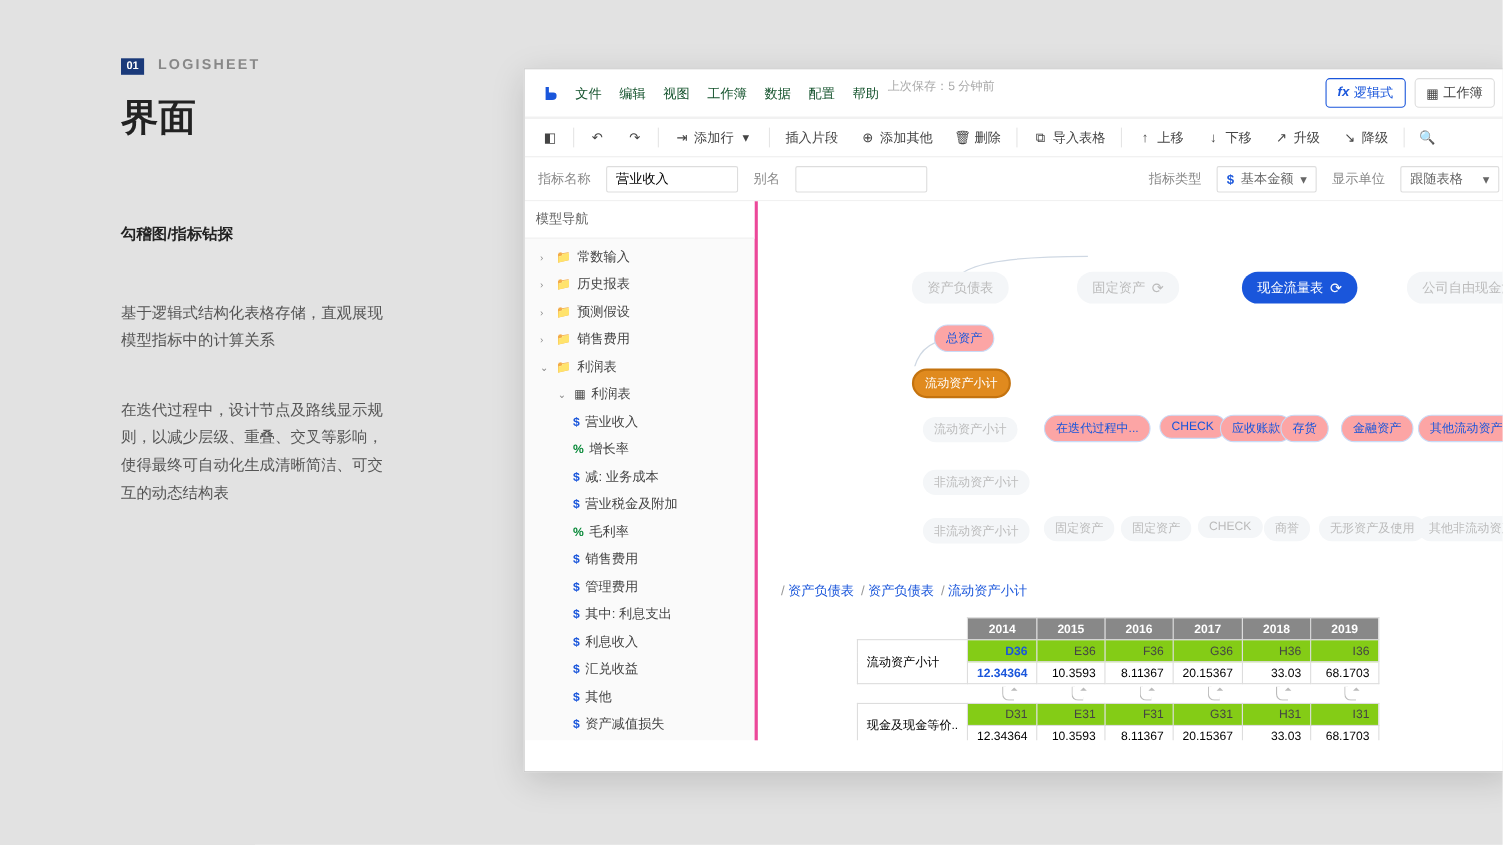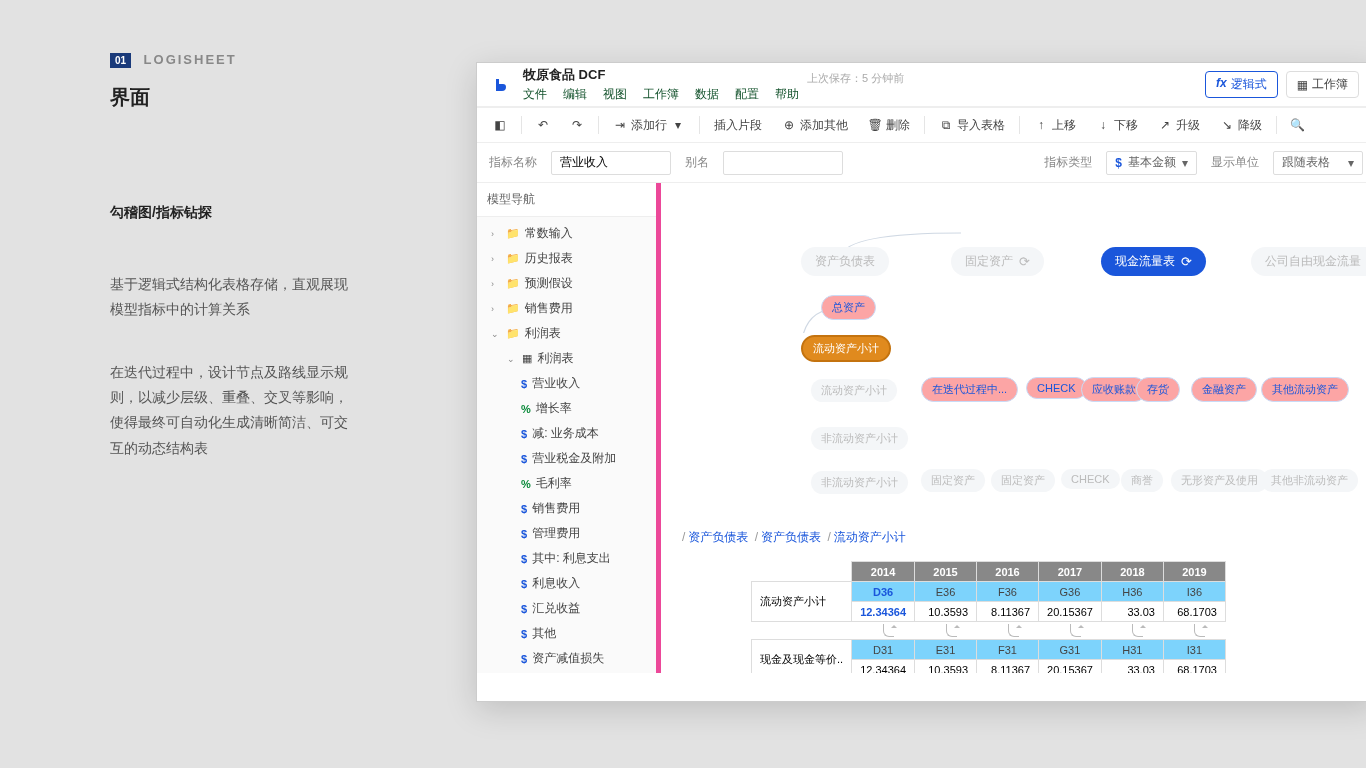--- a/index.html
+++ b/index.html
@@ -1,21 +1,21 @@
 <!DOCTYPE html>
 <html><head>
 <meta charset="utf-8">
 <style>
 * { box-sizing: border-box; margin: 0; padding: 0; }
 body { font-family: -apple-system, "PingFang SC", "Microsoft YaHei", sans-serif; background: #e2e2e2; width: 1366px; height: 768px; overflow: hidden; position: relative; }
 
 .slide-meta { position: absolute; left: 110px; top: 50px; }
 .badge { display: inline-block; background: #1a3a7a; color: #fff; font-size: 10px; padding: 2px 5px; font-weight: bold; margin-right: 8px; }
 .brand { display: inline-block; font-size: 13px; color: #888; letter-spacing: 2px; font-weight: 700; vertical-align: middle; }
-.slide-title { position: absolute; left: 110px; top: 84px; font-size: 20px; font-weight: 700; color: #222; }
+.slide-title { position: absolute; left: 110px; top: 84px; font-size: 34px; font-weight: 700; color: #222; }
 .section-title { position: absolute; left: 110px; top: 204px; font-size: 14px; font-weight: 700; color: #222; }
 .desc { position: absolute; left: 110px; width: 250px; font-size: 14px; color: #555; line-height: 1.8; }
 .desc1 { top: 272px; }
 .desc2 { top: 360px; }
 
 .app-frame { position: absolute; left: 476px; top: 62px; width: 900px; height: 640px; background: #fff; border: 1px solid #ccc; box-shadow: 0 8px 30px rgba(0,0,0,0.15); overflow: hidden; }
 
 .titlebar { display: flex; align-items: center; padding: 6px 16px; border-bottom: 1px solid #eee; height: 44px; }
 .logo-sm { width: 16px; height: 16px; margin-right: 14px; }
 .logo-sm svg { width: 16px; height: 16px; }
@@ -34,21 +34,21 @@
 .toolbar .sep { width: 1px; height: 18px; background: #e5e5e5; }
 .icon-sm { width: 14px; height: 14px; display: inline-flex; align-items: center; justify-content: center; font-size: 12px; }
 
 .formbar { display: flex; align-items: center; gap: 14px; padding: 8px 12px; border-bottom: 1px solid #eee; font-size: 12px; color: #666; height: 40px; }
 .formbar label { color: #888; }
 .formbar input, .formbar .sel { border: 1px solid #ddd; padding: 3px 8px; font-size: 12px; height: 24px; border-radius: 2px; background:#fff; }
 .formbar .sel { display: flex; align-items: center; gap: 6px; min-width: 90px; justify-content: space-between; cursor: pointer; }
 .dollar { color: #1a56db; font-weight: 700; }
 
 .main { display: flex; height: calc(100% - 44px - 28px - 36px - 40px); }
-.sidebar { width: 184px; border-right: 5px solid #ec4899; overflow: hidden; font-size: 12px; background: #fafafa; }
+.sidebar { width: 212px; border-right: 3px solid #ec4899; overflow: hidden; font-size: 12px; background: #fafafa; }
 .sidebar-title { padding: 8px 10px; color: #666; font-size: 12px; border-bottom: 1px solid #eee; background: #fff; }
 .tree { padding: 4px 0; }
 .tree-item { display: flex; align-items: center; gap: 5px; padding: 4px 10px; cursor: pointer; color: #444; white-space: nowrap; }
 .tree-item.l1 { padding-left: 14px; }
 .tree-item.l2 { padding-left: 30px; }
 .tree-item.l3 { padding-left: 44px; }
 .chev { font-size: 9px; color: #888; width: 10px; }
 .fold { font-size: 11px; }
 .ic-dollar { color: #1a56db; font-weight: 700; font-size: 11px; }
 .ic-pct { color: #0a8a3a; font-weight: 700; font-size: 11px; }
@@ -68,21 +68,21 @@
 
 .breadcrumb { position: absolute; left: 18px; top: 346px; font-size: 12px; color: #1a56db; }
 .breadcrumb span { color: #1a56db; }
 .breadcrumb .sep2 { color: #999; margin: 0 3px; }
 
 .grid-area { position: absolute; left: 90px; top: 378px; right: 0; }
 .grid { border-collapse: collapse; font-size: 11px; }
 .grid th, .grid td { border: 1px solid #ddd; padding: 3px 8px; text-align: right; min-width: 62px; height: 20px; }
 .grid th { background: #888; color: #fff; text-align: center; }
 .grid .rowlabel { text-align: left; background: #fff; border-left: 1px solid #ddd; min-width: 100px; }
-.grid .ref { color: #444; background: #7dd3fc; text-align: center; }
+.grid .ref { color: #444; background: #84cc16; text-align: right; }
 .grid .ref.active { color: #1a56db; font-weight: 700; }
 .grid .val.active { color: #1a56db; font-weight: 700; }
 .gap-row td { border: none; height: 18px; position: relative; }
 .mini-arrow { position: relative; }
 .mini-arrow::before { content:""; position:absolute; left:50%; top:2px; width:10px; height:12px; border:1px solid #bbb; border-right:none; border-top:none; border-bottom-left-radius:6px; }
 .mini-arrow::after { content:""; position:absolute; left:calc(50% + 8px); top:0; width:0; height:0; border:3px solid transparent; border-bottom-color:#bbb; }
 </style>
 </head>
 <body>
 
@@ -97,21 +97,20 @@
 
 <div class="app-frame">
 
   <div class="titlebar">
     <span class="logo-sm">
       <svg viewBox="0 0 16 16">
           <path d="M3 2 L3 14 L9 14 Q13 14 13 10 Q13 7 10 7 L6 7 L6 2 Z" fill="#1a56db"></path>
         </svg>
     </span>
     <div>
-      <div class="doc-title">牧原食品 DCF</div>
       <div class="menubar" style="padding:2px 0 0 0; gap:16px;">
         <span>文件</span>
         <span>编辑</span>
         <span>视图</span>
         <span>工作簿</span>
         <span>数据</span>
         <span>配置</span>
         <span>帮助</span>
       </div>
     </div>

